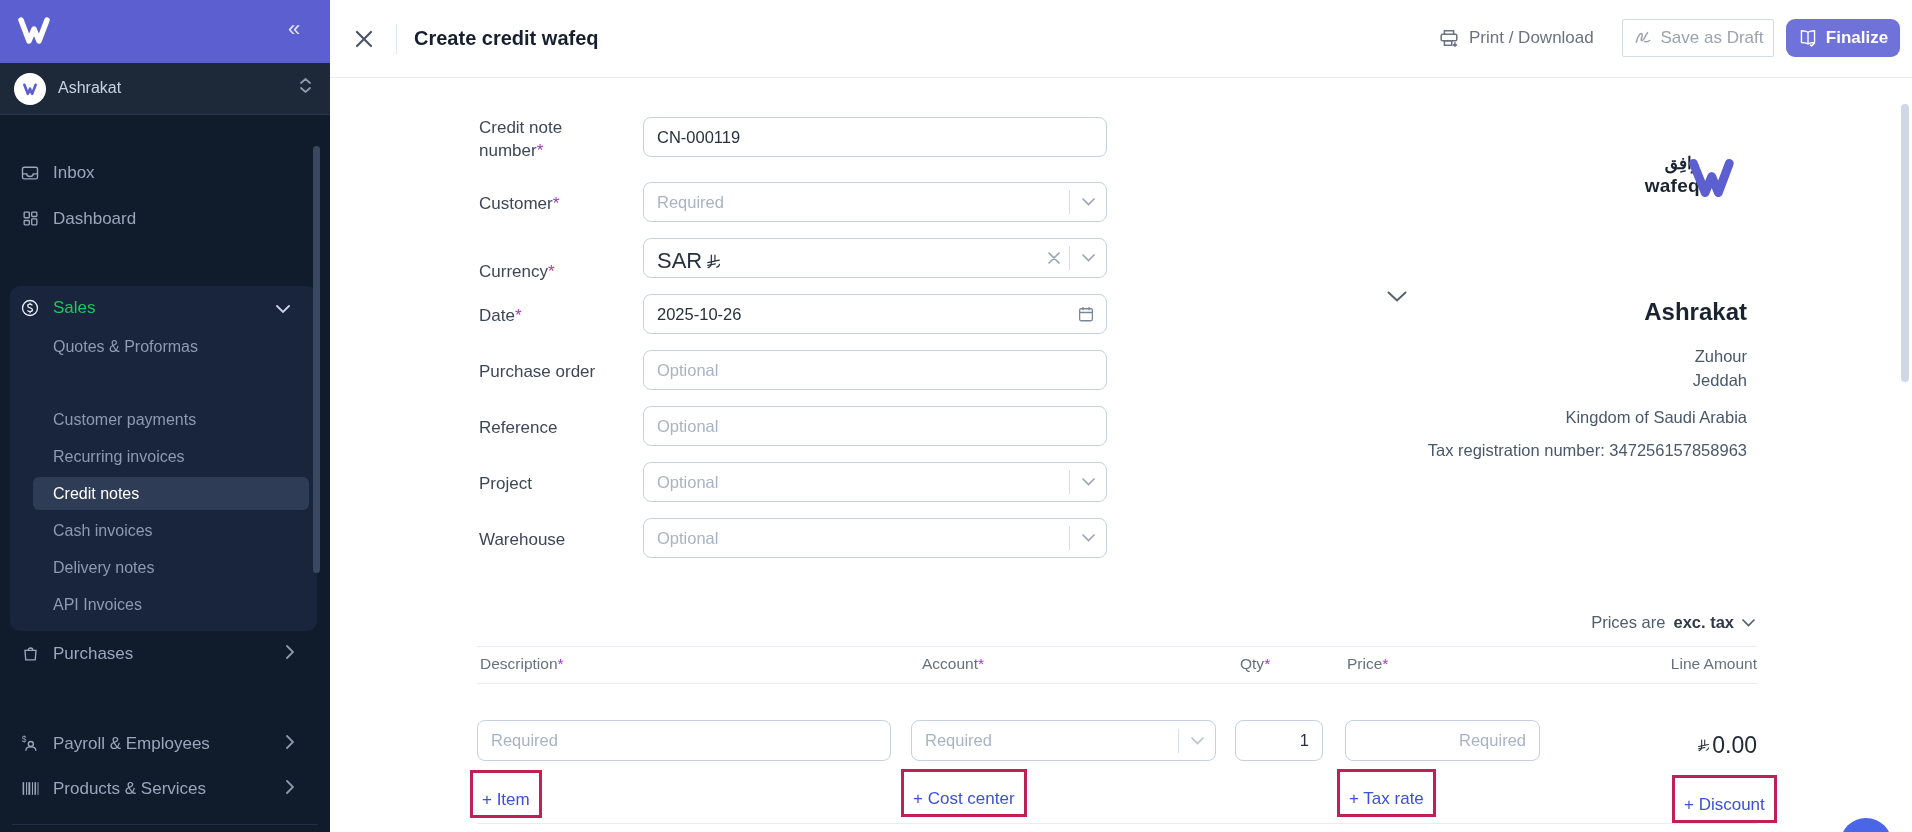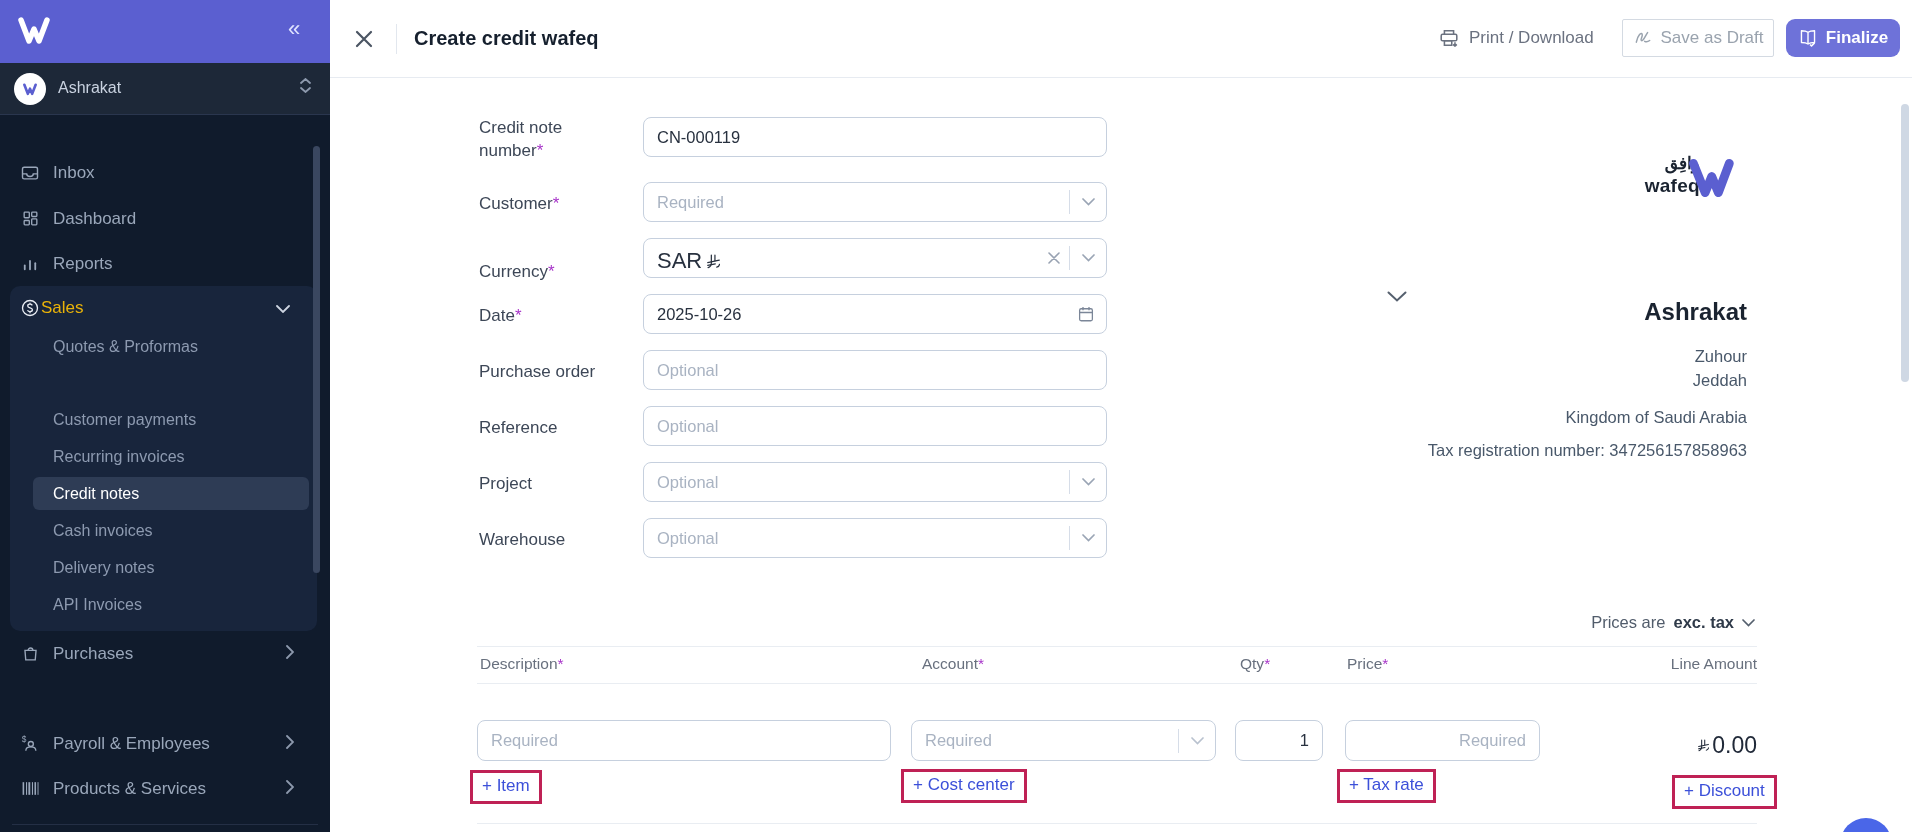--- a/index.html
+++ b/index.html
@@ -65,21 +65,21 @@
   
   .prices-row { right:157px; top:613px; display:flex; align-items:center; gap:8px; font-size:16.5px; color:#515c6b; cursor:pointer;}
   .prices-mode { font-weight:700; color:#2f3a49; }
   .tline { left:477px; width:1280px; height:1px; background:#e9edf2; }
   .th { top:655px; font-size:15.5px; color:#68707e; white-space:nowrap; }
   .cell-field { top:720px; height:41px; border:1.5px solid #c6d0de; border-radius:8px; background:#fff; }
   .cell-field input { width:100%; height:100%; border:none; outline:none; background:transparent;
                  font-family:"Liberation Sans",sans-serif; font-size:16.5px; color:#28313f; padding:0 13px; border-radius:8px;}
   .cell-field input::placeholder { color:#a9b3c2; }
   .amount { right:155px; top:732px; font-size:23px; color:#202938; display:flex; align-items:center; gap:3px;}
-  .action-box { border:3px solid #bf2155; padding:3px 9px 5px 9px; cursor:pointer; }
+  .action-box { border:3px solid #bf2155; padding:17px 9px 5px 9px; cursor:pointer; }
   .action-link { color:#3c50d9; font-size:17px; white-space:nowrap; }
 
   .main-scroll { left:1901px; top:104px; width:8px; height:278px; background:#cfd8e4; border-radius:4px; cursor:pointer;}
   .chat-fab { left:1840px; top:818px; width:52px; height:52px; border-radius:50%; background:#4a66e8; cursor:pointer;}
 </style>
 </head>
 <body>
 
 <div class="page">
 
@@ -120,41 +120,31 @@
     <div class="abs nav-row" style="top:196px">
       <span class="nav-icon">
         <svg width="19" height="19" viewBox="0 0 24 24" fill="none" stroke="#9aa7ba" stroke-width="1.7">
             <rect x="4" y="4" width="6.5" height="7" rx="1"></rect>
             <rect x="4" y="14.5" width="6.5" height="5.5" rx="1"></rect>
             <rect x="13.5" y="4" width="6.5" height="5.5" rx="1"></rect>
             <rect x="13.5" y="12.5" width="6.5" height="7.5" rx="1"></rect>
           </svg>
       </span>
       <span class="nav-label">Dashboard</span>
-    </div>
-    <div class="abs nav-row" style="top:241px">
-      <span class="nav-icon">
-        <svg width="18" height="18" viewBox="0 0 24 24" fill="none" stroke="#9aa7ba" stroke-width="2.4" stroke-linecap="round">
-            <path d="M5 19 V14"></path>
-            <path d="M12 19 V8"></path>
-            <path d="M19 19 V11"></path>
-          </svg>
-      </span>
-      <span class="nav-label">Reports</span>
     </div>
 
     <div class="abs sales-group">
       <div class="abs nav-row" style="top:0;left:0;height:44px;width:307px">
         <span class="nav-icon" style="left:10px">
           <svg width="20" height="20" viewBox="0 0 24 24" fill="none" stroke="#e9edf4" stroke-width="1.6">
               <circle cx="12" cy="12" r="9"></circle>
               <path d="M14.8 8.8 c-.6-1-1.6-1.4-2.8-1.4 -1.5 0-2.7 .8-2.7 2.1 0 2.9 5.6 1.6 5.6 4.6 0 1.4-1.3 2.2-2.9 2.2 -1.3 0-2.4-.5-3-1.6 M12 5.6 v1.8 M12 16.4 v1.9"></path>
             </svg>
         </span>
-        <span class="nav-label" style="left:31px;color:#eab308">Sales</span>
+        <span class="nav-label" style="left:43px;color:#22c55e">Sales</span>
         <span class="grp-chevron">
           <svg width="14" height="8" viewBox="0 0 14 8">
               <path d="M1 1 L7 7 L13 1" fill="none" stroke="#cdd5e1" stroke-width="1.8" stroke-linecap="round"></path>
             </svg>
         </span>
       </div>
 
       <div class="abs sel-row"></div>
 
       <div class="abs sub-row" style="top:43px">

